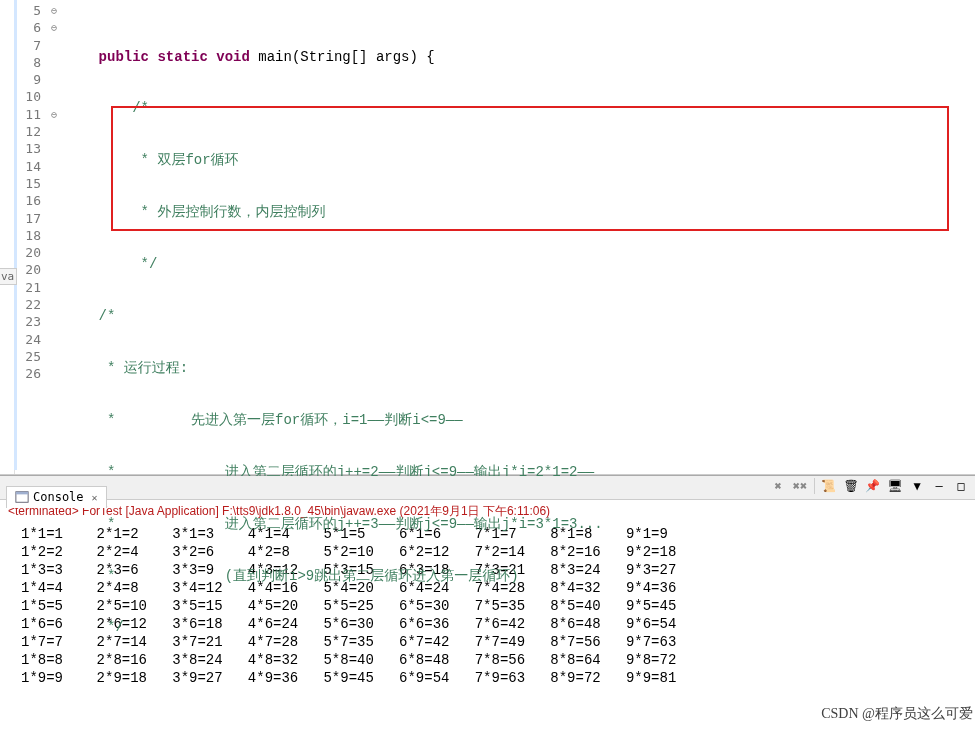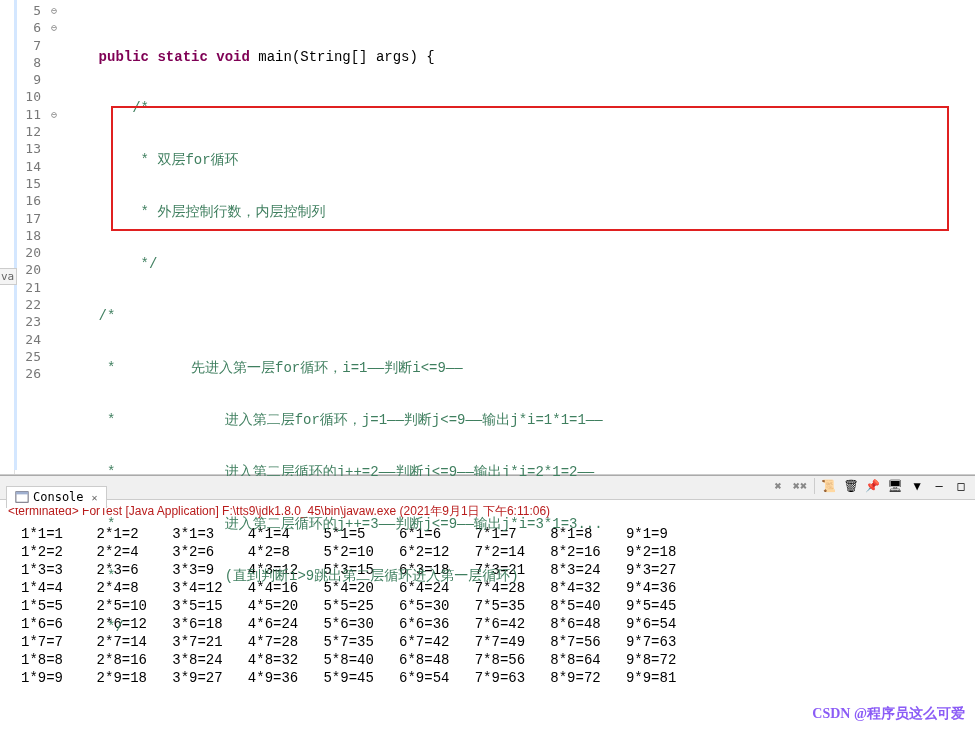--- a/index.html
+++ b/index.html
@@ -18,21 +18,21 @@
 .v-blue { position:absolute; left:14px; top:0; width:3px; height:470px; background:#d4e7ff; }
 .console-panel { border-top:1px solid #aaa; }
 .console-tab-bar { height:24px; background:#f0f0f0; display:flex; align-items:center; border-bottom:1px solid #ccc; padding-left:6px; position:relative; }
 .console-tab { display:flex; align-items:center; gap:4px; background:#fff; padding:2px 8px; border:1px solid #ccc; border-bottom:none; font-size:12px; height:22px; margin-top:18px; }
 .console-tab .ci { width:14px; height:14px; }
 .console-tab .cx { color:#666; font-size:10px; margin-left:4px; }
 .console-toolbar { position:absolute; right:6px; top:2px; display:flex; gap:6px; align-items:center; }
 .console-toolbar .tb { width:16px; height:16px; display:flex; align-items:center; justify-content:center; font-size:12px; cursor:pointer; }
 .console-status { padding:3px 8px; font-size:12px; color:#b91c1c; font-family:"Segoe UI",Arial,sans-serif; }
 .console-out { font-family:Consolas,"Courier New",monospace; font-size:14px; padding:2px 4px; line-height:18px; white-space:pre;margin-left:17px; }
-.watermark { position:absolute; right:10px; bottom:6px; color:#8b5cf6; font-size:14px; font-family:"Microsoft YaHei";font-weight:bold; }
+.watermark { position:absolute; right:2px; bottom:6px; color:#404040; font-size:14px; font-family:"Microsoft YaHei"; }
 .left-tab { position:absolute; left:0; top:268px; font-size:11px; color:#666; background:#f4f4f4; border:1px solid #ccc; padding:1px 2px; transform:translateX(-2px); }
 </style>
 </head>
 <body>
 
 <div class="editor-area">
   <div class="v-blue"></div>
   <div class="left-margin"></div>
   <div class="gutter">
     <div class="ln">5</div>
@@ -67,22 +67,22 @@
       <div class="fm"></div>
     <div class="fm">⊖</div>
   </div>
   <div class="code-area">
     <div class="code-line"><span>    </span><span class="kw">public</span><span> </span><span class="kw">static</span><span> </span><span class="kw">void</span><span> </span><span>main(String[] args) {</span></div>
     <div class="code-line"><span class="cm">        /*</span></div>
     <div class="code-line"><span class="cm">         * 双层for循环</span></div>
     <div class="code-line"><span class="cm">         * 外层控制行数，内层控制列</span></div>
     <div class="code-line"><span class="cm">         */</span></div>
     <div class="code-line"><span class="cm">    /*</span></div>
+    <div class="code-line"><span class="cm">     * 运行过程:</span></div>
     <div class="code-line"><span class="cm">     *         先进入第一层for循环，i=1——判断i&lt;=9——</span></div>
-    <div class="code-line"><span class="cm">     *             进入第二层for循环，j=1——判断j&lt;=9——输出j*i=1*1=1——</span></div>
     <div class="code-line"><span class="cm">     *             进入第二层循环的j++=2——判断j&lt;=9——输出j*i=2*1=2——</span></div>
     <div class="code-line"><span class="cm">     *             进入第二层循环的j++=3——判断j&lt;=9——输出j*i=3*1=3...</span></div>
     <div class="code-line"><span class="cm">     *             (直到判断i&gt;9跳出第二层循环进入第一层循环)</span></div>
     <div class="code-line"><span class="cm">     */</span></div>
     
     
     
     
     
     

